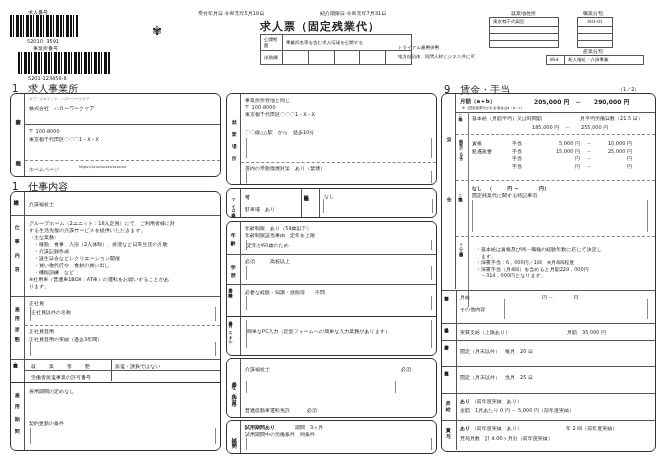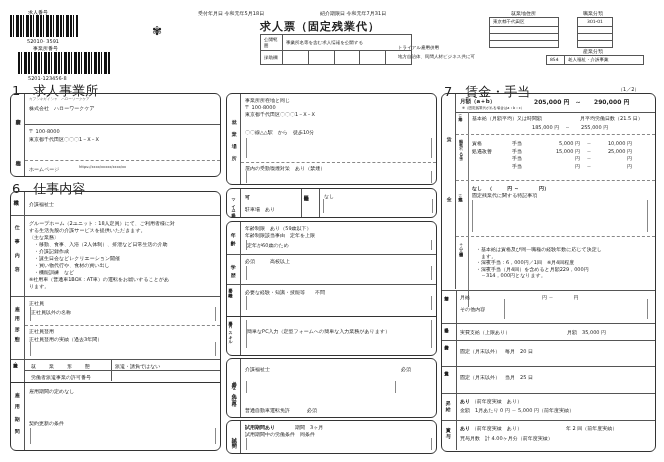--- a/index.html
+++ b/index.html
@@ -7,21 +7,21 @@
 .abs{position:absolute}
 .barcode{position:absolute;height:22px;background:repeating-linear-gradient(90deg,#111 0 2px,#fff 2px 3px,#111 3px 4px,#fff 4px 6px,#111 6px 9px,#fff 9px 10px)}
 .box{position:absolute;border:1.2px solid #333;border-radius:6px}
 .lbl{position:absolute;left:0;top:0;bottom:0;border-right:1px solid #555;display:flex;flex-direction:column;justify-content:space-around;align-items:center;font-size:6px;font-weight:bold;color:#333}
 .vtext{writing-mode:vertical-rl;font-size:5px;line-height:1.05}
 .hr{position:absolute;left:0;right:0;border-top:1px solid #555}
 .hrd{position:absolute;left:0;right:0;border-top:1px dashed #888}
 .t{position:absolute;white-space:nowrap;font-size:5px}
 .b{font-weight:bold}
 .bracket{position:absolute;border-left:1px solid #888;border-right:1px solid #888;height:14px}
-.sec{position:absolute;font-size:13px;color:#222}
+.sec{position:absolute;font-size:10px;color:#222}
 .gridtbl{border-collapse:collapse;position:absolute}
 .gridtbl td{border:1px solid #555;font-size:4.5px;padding:1px 3px;height:7px}
 </style>
 </head>
 <body>
 
 <div class="t" style="left:28px;top:9px;font-size:5px">求人番号</div>
 <div class="barcode" style="left:10px;top:15px;width:68px"></div>
 <div class="t" style="left:27px;top:38px;font-size:5px">52010-    3591</div>
 <div class="t" style="left:33px;top:45px">事業所番号</div>
@@ -105,21 +105,21 @@
   <div class="t" style="left:18px;top:3px;font-size:3.5px;color:#666">カブシキガイシャ　ハローワークケア</div>
   <div class="t" style="left:18px;top:11px">株式会社　ハローワークケア</div>
   <div class="hr" style="left:14px;top:30px"></div>
   <div class="t" style="left:18px;top:34px">〒 100-8000</div>
   <div class="t" style="left:18px;top:42px">東京都千代田区〇〇〇1－X－X</div>
   <div class="hrd" style="left:14px;top:66px"></div>
   <div class="t" style="left:18px;top:72px">ホームページ</div>
   <div class="t" style="left:68px;top:71px;font-size:3.5px;color:#333">https://xxxx/xxxxx/xxxx/xx</div>
 </div>
 
-<div class="sec" style="left:12px;top:181px">6　仕事内容</div>
+<div class="sec" style="left:12px;top:181px">1　仕事内容</div>
 <div class="box" style="left:10px;top:191px;width:211px;height:260px">
   <div class="lbl" style="width:14px;border-right:1px solid #555"></div>
   <div class="t" style="left:2px;top:4px;font-size:5px;font-weight:bold;writing-mode:vertical-rl">職種</div>
   <div class="t" style="left:18px;top:9px">介護福祉士</div>
   <div class="hr" style="top:23px"></div>
   <div class="t" style="left:3px;top:28px;writing-mode:vertical-rl;font-weight:bold;letter-spacing:14px">仕事内容</div>
   <div class="abs" style="left:18px;top:28px;font-size:5px;line-height:7px">
     <div>グループホーム（2ユニット：18人定員）にて、ご利用者様に対</div>
       <div>する生活先般の介護サービスを提供いただきます。</div>
       <div>〈主な業務〉</div>
@@ -210,21 +210,21 @@
 <div class="box" style="left:226px;top:420px;width:211px;height:34px">
   <div class="lbl" style="width:14px">
       <span class="vtext" style="letter-spacing:2px">試用期間</span>
     </div>
   <div class="t b" style="left:18px;top:3px">試用期間あり</div>
   <div class="t" style="left:68px;top:3px">期間　3ヶ月</div>
   <div class="t" style="left:18px;top:10px">試用期間中の労働条件　同条件</div>
   <div class="bracket" style="left:19px;top:17px;width:186px;height:12px"></div>
 </div>
 
-<div class="sec" style="left:444px;top:84px">7　賃金・手当</div>
+<div class="sec" style="left:444px;top:84px">9　賃金・手当</div>
 <div class="t" style="left:618px;top:86px">（1／2）</div>
 <div class="box" style="left:441px;top:93px;width:215px;height:359px">
   <div class="lbl" style="width:14px;border-right:1px solid #555;justify-content:space-around;bottom:auto;height:195px">
     <span class="vtext" style="letter-spacing:60px;font-size:5px">賃金</span>
   </div>
   <div class="t b" style="left:18px;top:4px;font-size:5.5px">月額（a＋b）</div>
   <div class="t b" style="left:92px;top:4px;font-size:6px">205,000 円</div>
   <div class="t b" style="left:133px;top:4px;font-size:6px">～</div>
   <div class="t b" style="left:152px;top:4px;font-size:6px">290,000 円</div>
   <div class="t" style="left:20px;top:12px;font-size:3.5px">※（固定残業代がある場合はa＋b＋c）</div>

